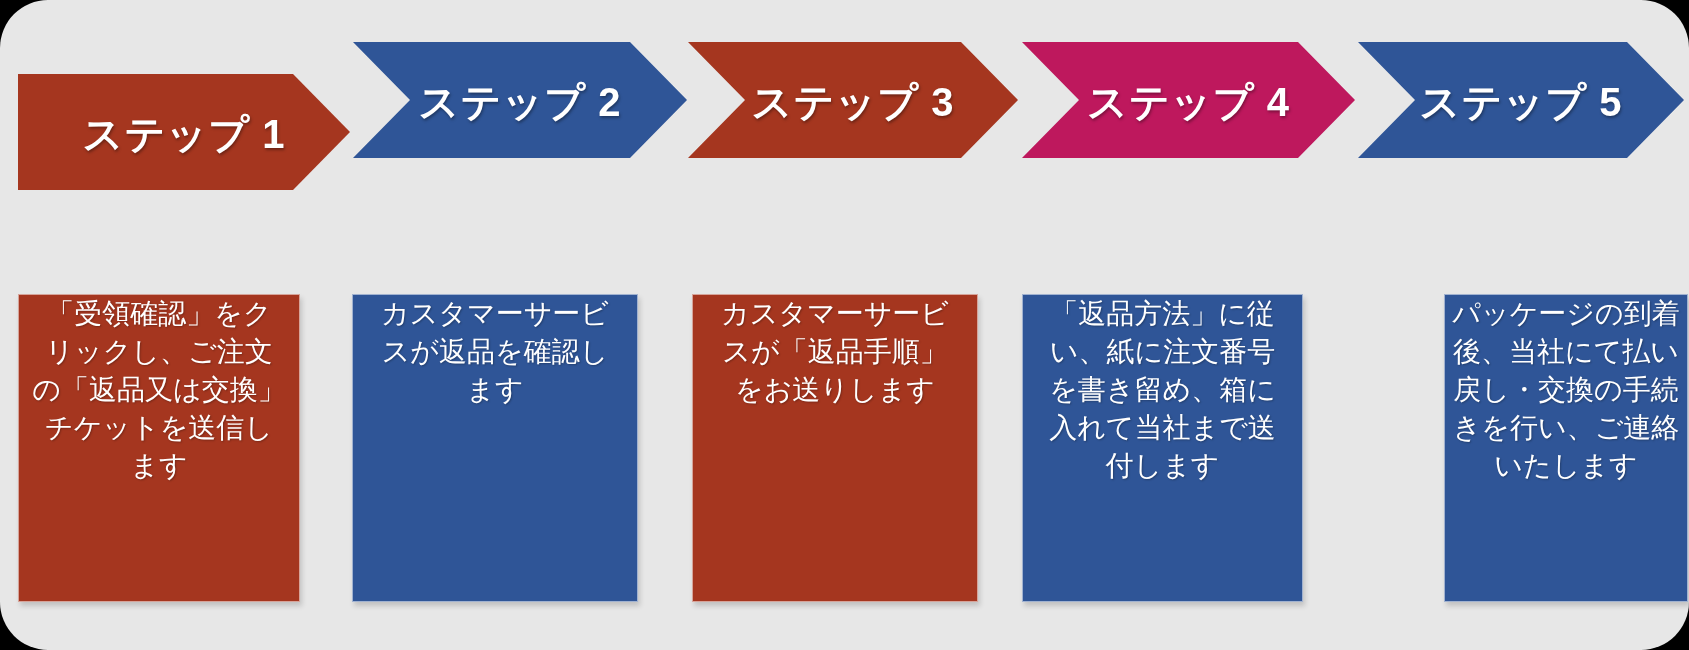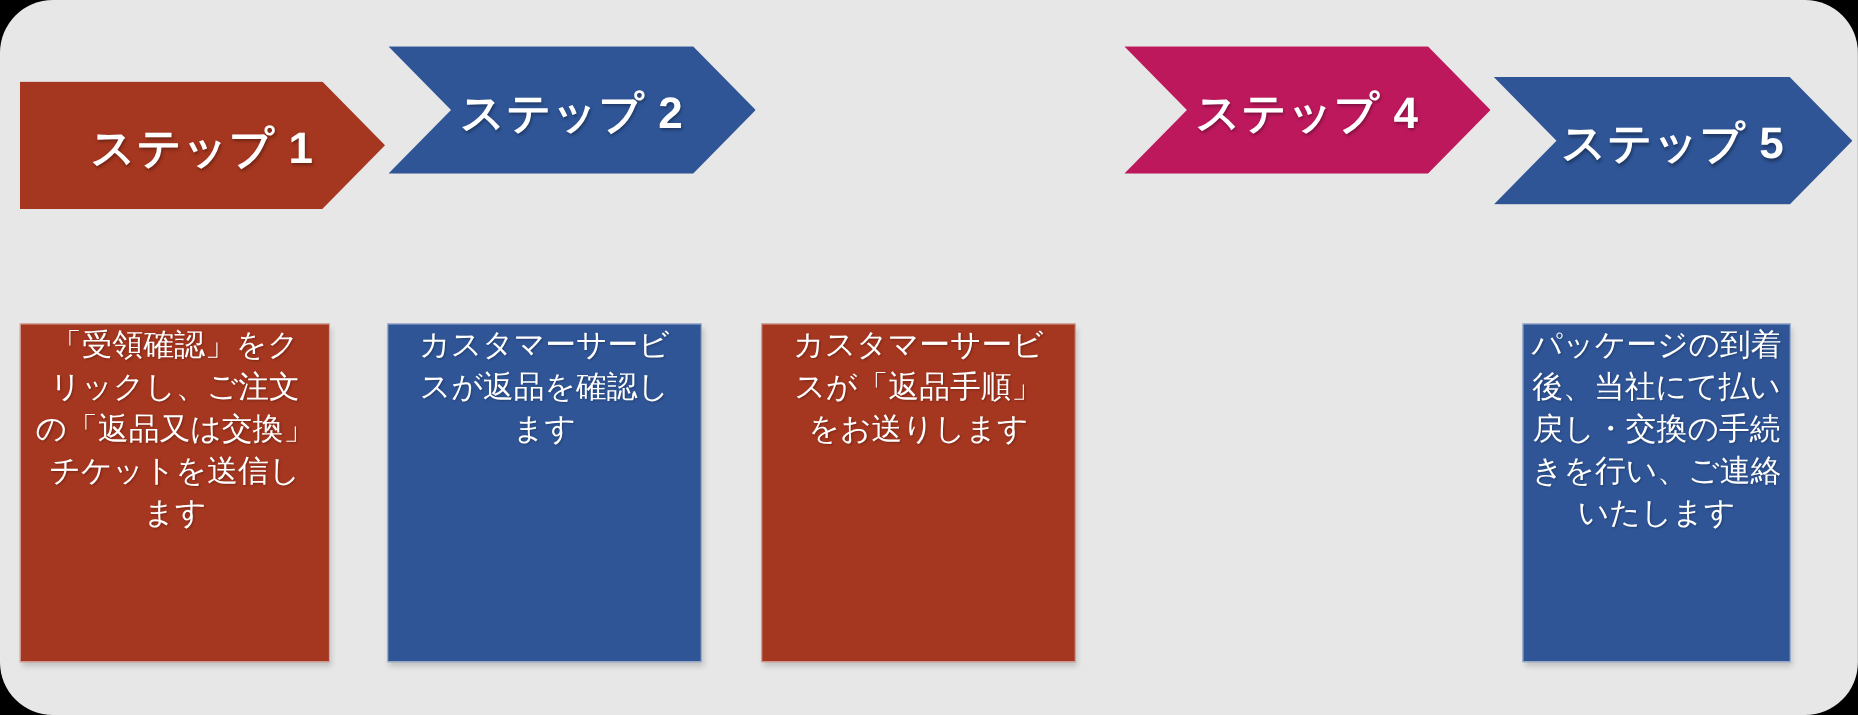--- a/index.html
+++ b/index.html
@@ -32,21 +32,21 @@
   }
   .arrow-1 {
     left: 18px;  width: 332px;
     
     clip-path: polygon(0 0, calc(100% - 57px) 0, 100% 50%, calc(100% - 57px) 100%, 0 100%);
     margin-top: 32px;
   }
   .arrow-2 { left: 353px;  width: 334px; }
   .arrow-3 { left: 688px;  width: 330px; }
   .arrow-4 { left: 1022px; width: 333px; }
-  .arrow-5 { left: 1358px; width: 326px; margin-top: 28px; }
+  .arrow-5 { left: 1358px; width: 326px; }
 
   .arrow-label {
     color: #ffffff;
     font-size: 40px;
     font-weight: 600;
     letter-spacing: 1px;
     padding-top: 4px;
     text-shadow: 1px 2px 3px rgba(0, 0, 0, 0.35);
     white-space: nowrap;
   }
@@ -59,21 +59,21 @@
     display: flex;
     justify-content: center;
     border: 1px solid rgba(255, 255, 255, 0.55);
     box-shadow: 2px 4px 5px rgba(0, 0, 0, 0.16);
     box-sizing: border-box;
   }
   .box-1 { left: 18px;   width: 282px; }
   .box-2 { left: 352px;  width: 286px; }
   .box-3 { left: 692px;  width: 286px; }
   .box-4 { left: 1022px; width: 281px; }
-  .box-5 { left: 1384px; width: 244px; }
+  .box-5 { left: 1444px; width: 244px; }
 
   .box-text {
     margin: 0;
     color: #ffffff;
     font-size: 28px;
     font-weight: 500;
     line-height: 38px;
     text-align: center;
     white-space: pre-line;
     text-shadow: 1px 1px 2px rgba(0, 0, 0, 0.28);
@@ -85,20 +85,23 @@
 <div class="canvas" style="background-color: rgb(231, 231, 231);">
 
   <div class="arrow arrow-1" style="background-color: rgb(165, 54, 31);">
     <span class="arrow-label">ステップ 1</span>
   </div>
 
   <div class="arrow arrow-2" style="background-color: rgb(47, 85, 151);">
     <span class="arrow-label">ステップ 2</span>
   </div>
 
+  <div class="arrow arrow-3" style="background-color: rgb(165, 54, 31);">
+    <span class="arrow-label">ステップ 3</span>
+  </div>
 
   <div class="arrow arrow-4" style="background-color: #be185d;">
     <span class="arrow-label">ステップ 4</span>
   </div>
 
   <div class="arrow arrow-5" style="background-color: rgb(47, 85, 151);">
     <span class="arrow-label">ステップ 5</span>
   </div>
 
   <div class="box box-1" style="background-color: rgb(165, 54, 31);">
@@ -114,20 +117,27 @@
 スが返品を確認し
 ます</p>
   </div>
 
   <div class="box box-3" style="background-color: rgb(165, 54, 31);">
     <p class="box-text">カスタマーサービ
 スが「返品手順」
 をお送りします</p>
   </div>
 
+  <div class="box box-4" style="background-color: rgb(47, 85, 151);">
+    <p class="box-text">「返品方法」に従
+い、紙に注文番号
+を書き留め、箱に
+入れて当社まで送
+付します</p>
+  </div>
 
   <div class="box box-5" style="background-color: rgb(47, 85, 151);">
     <p class="box-text">パッケージの到着
 後、当社にて払い
 戻し・交換の手続
 きを行い、ご連絡
 いたします</p>
   </div>
 
 </div>

